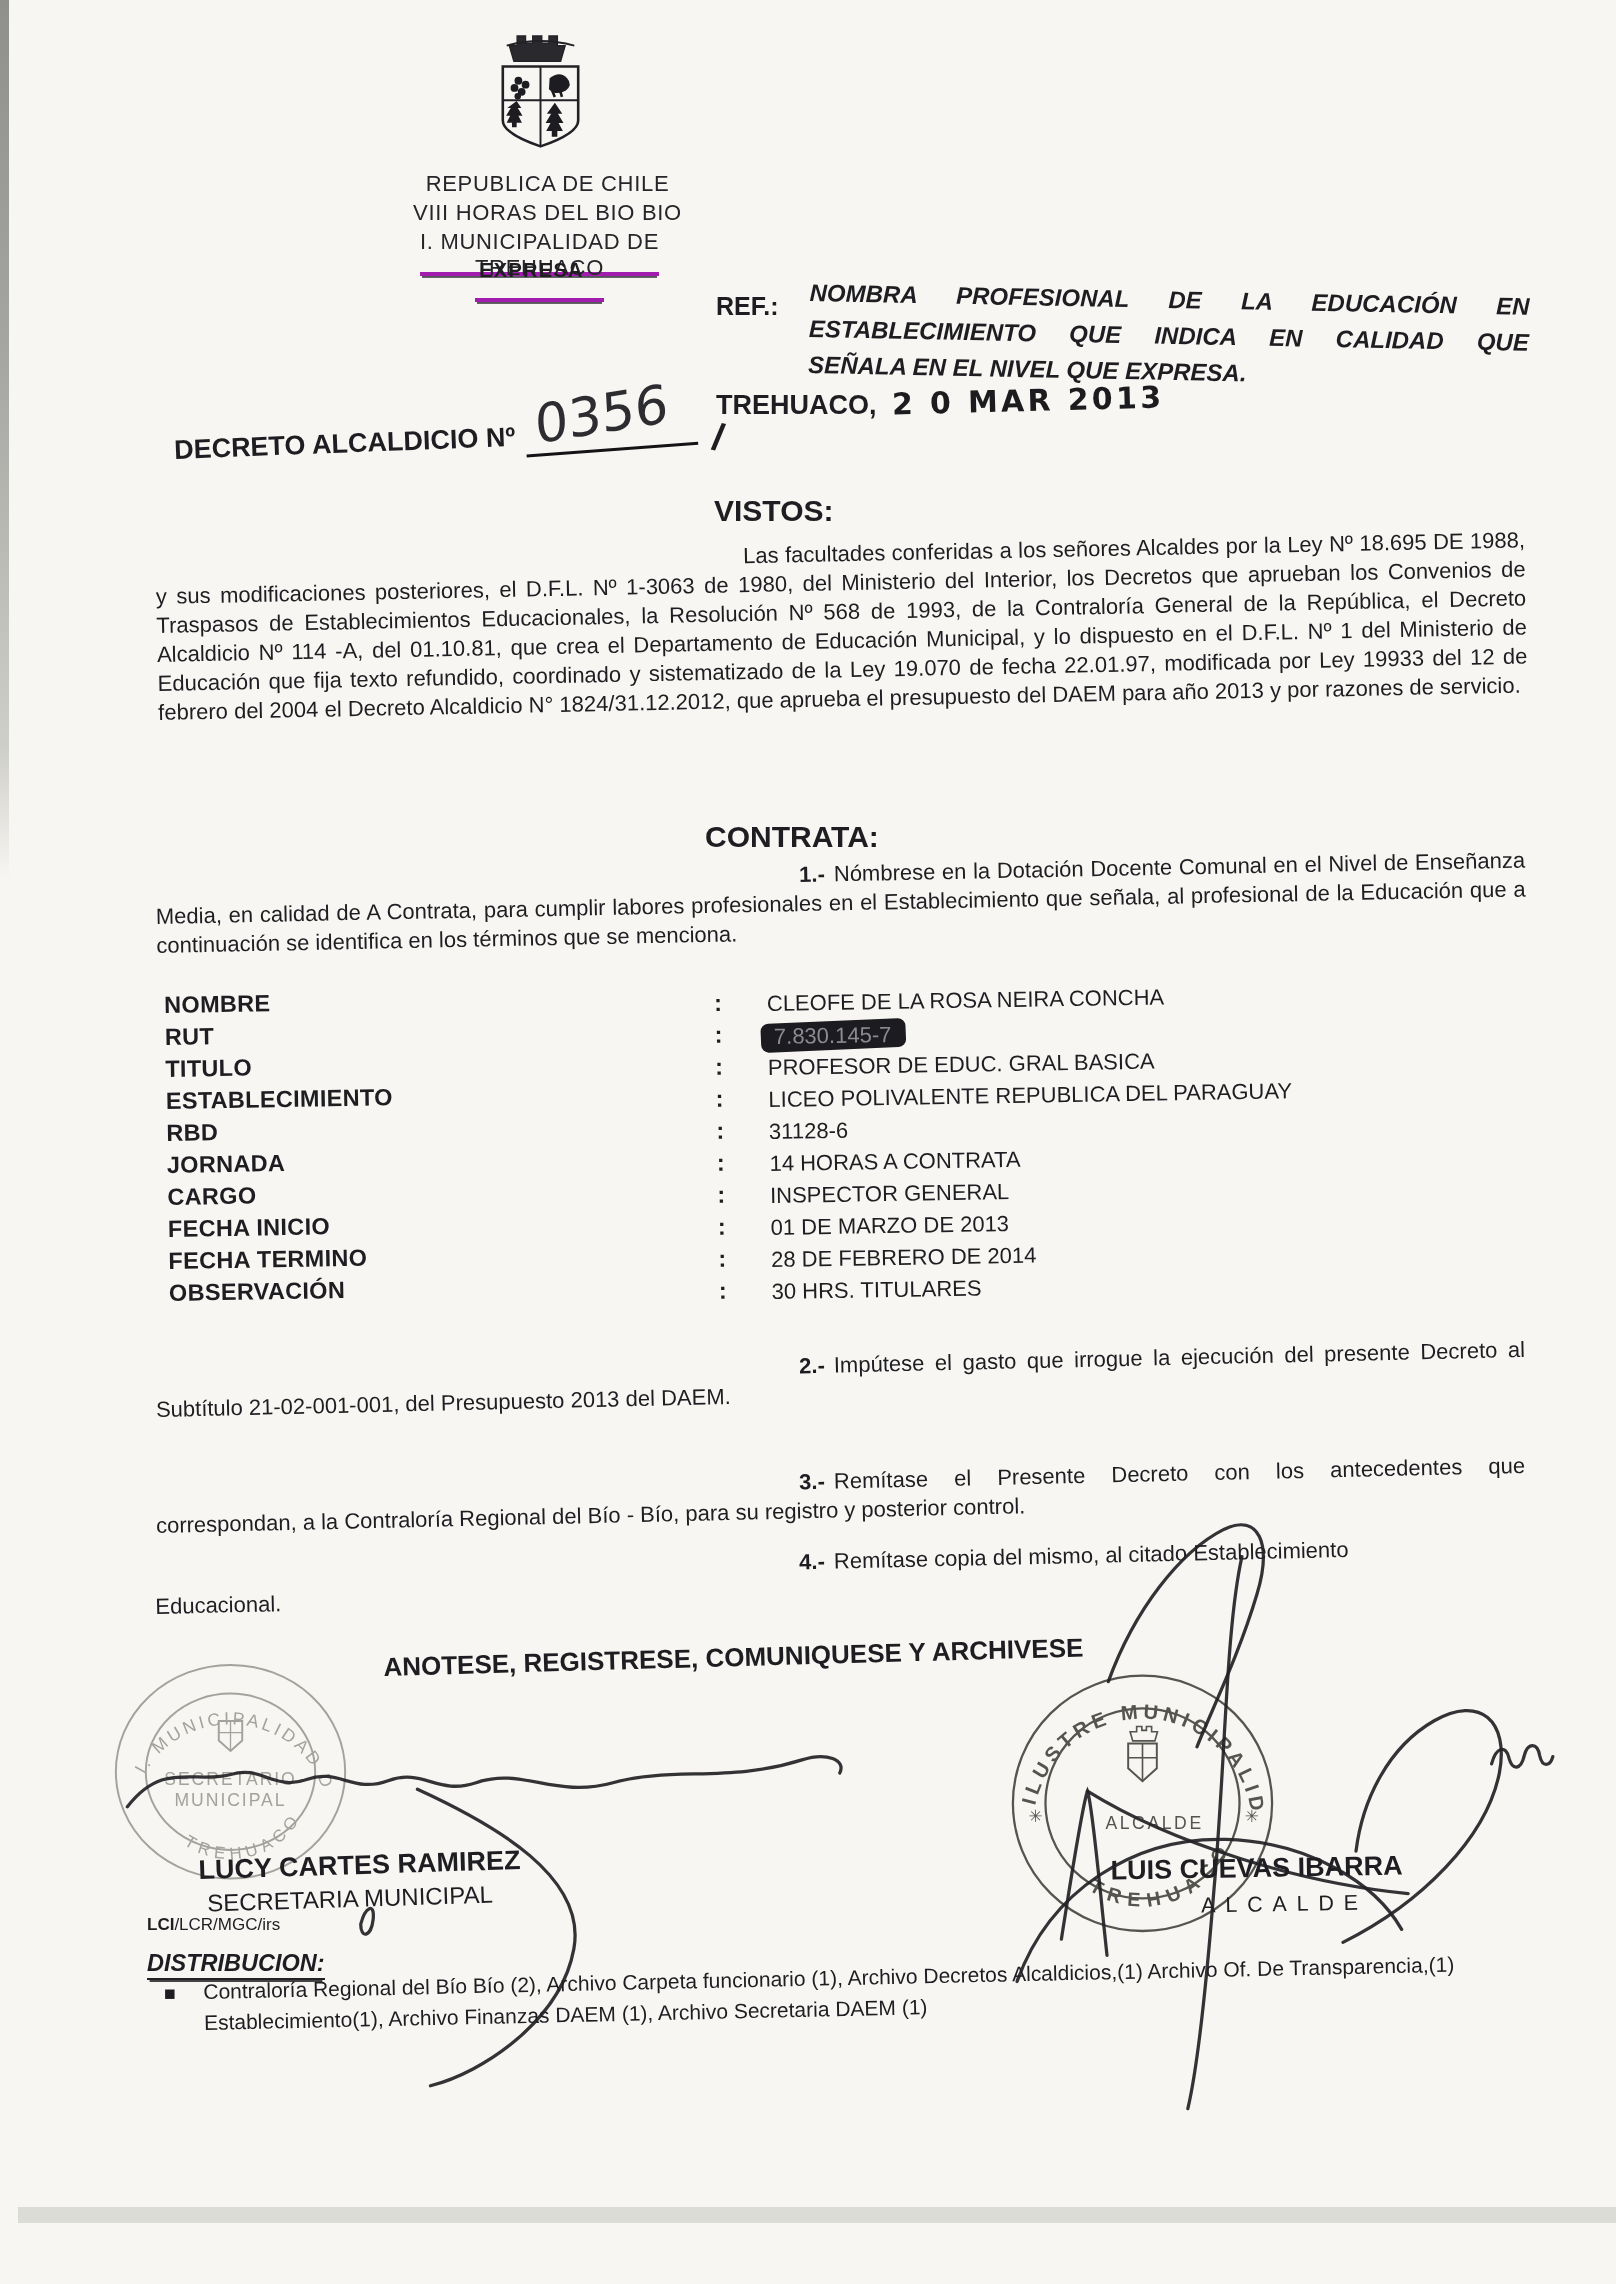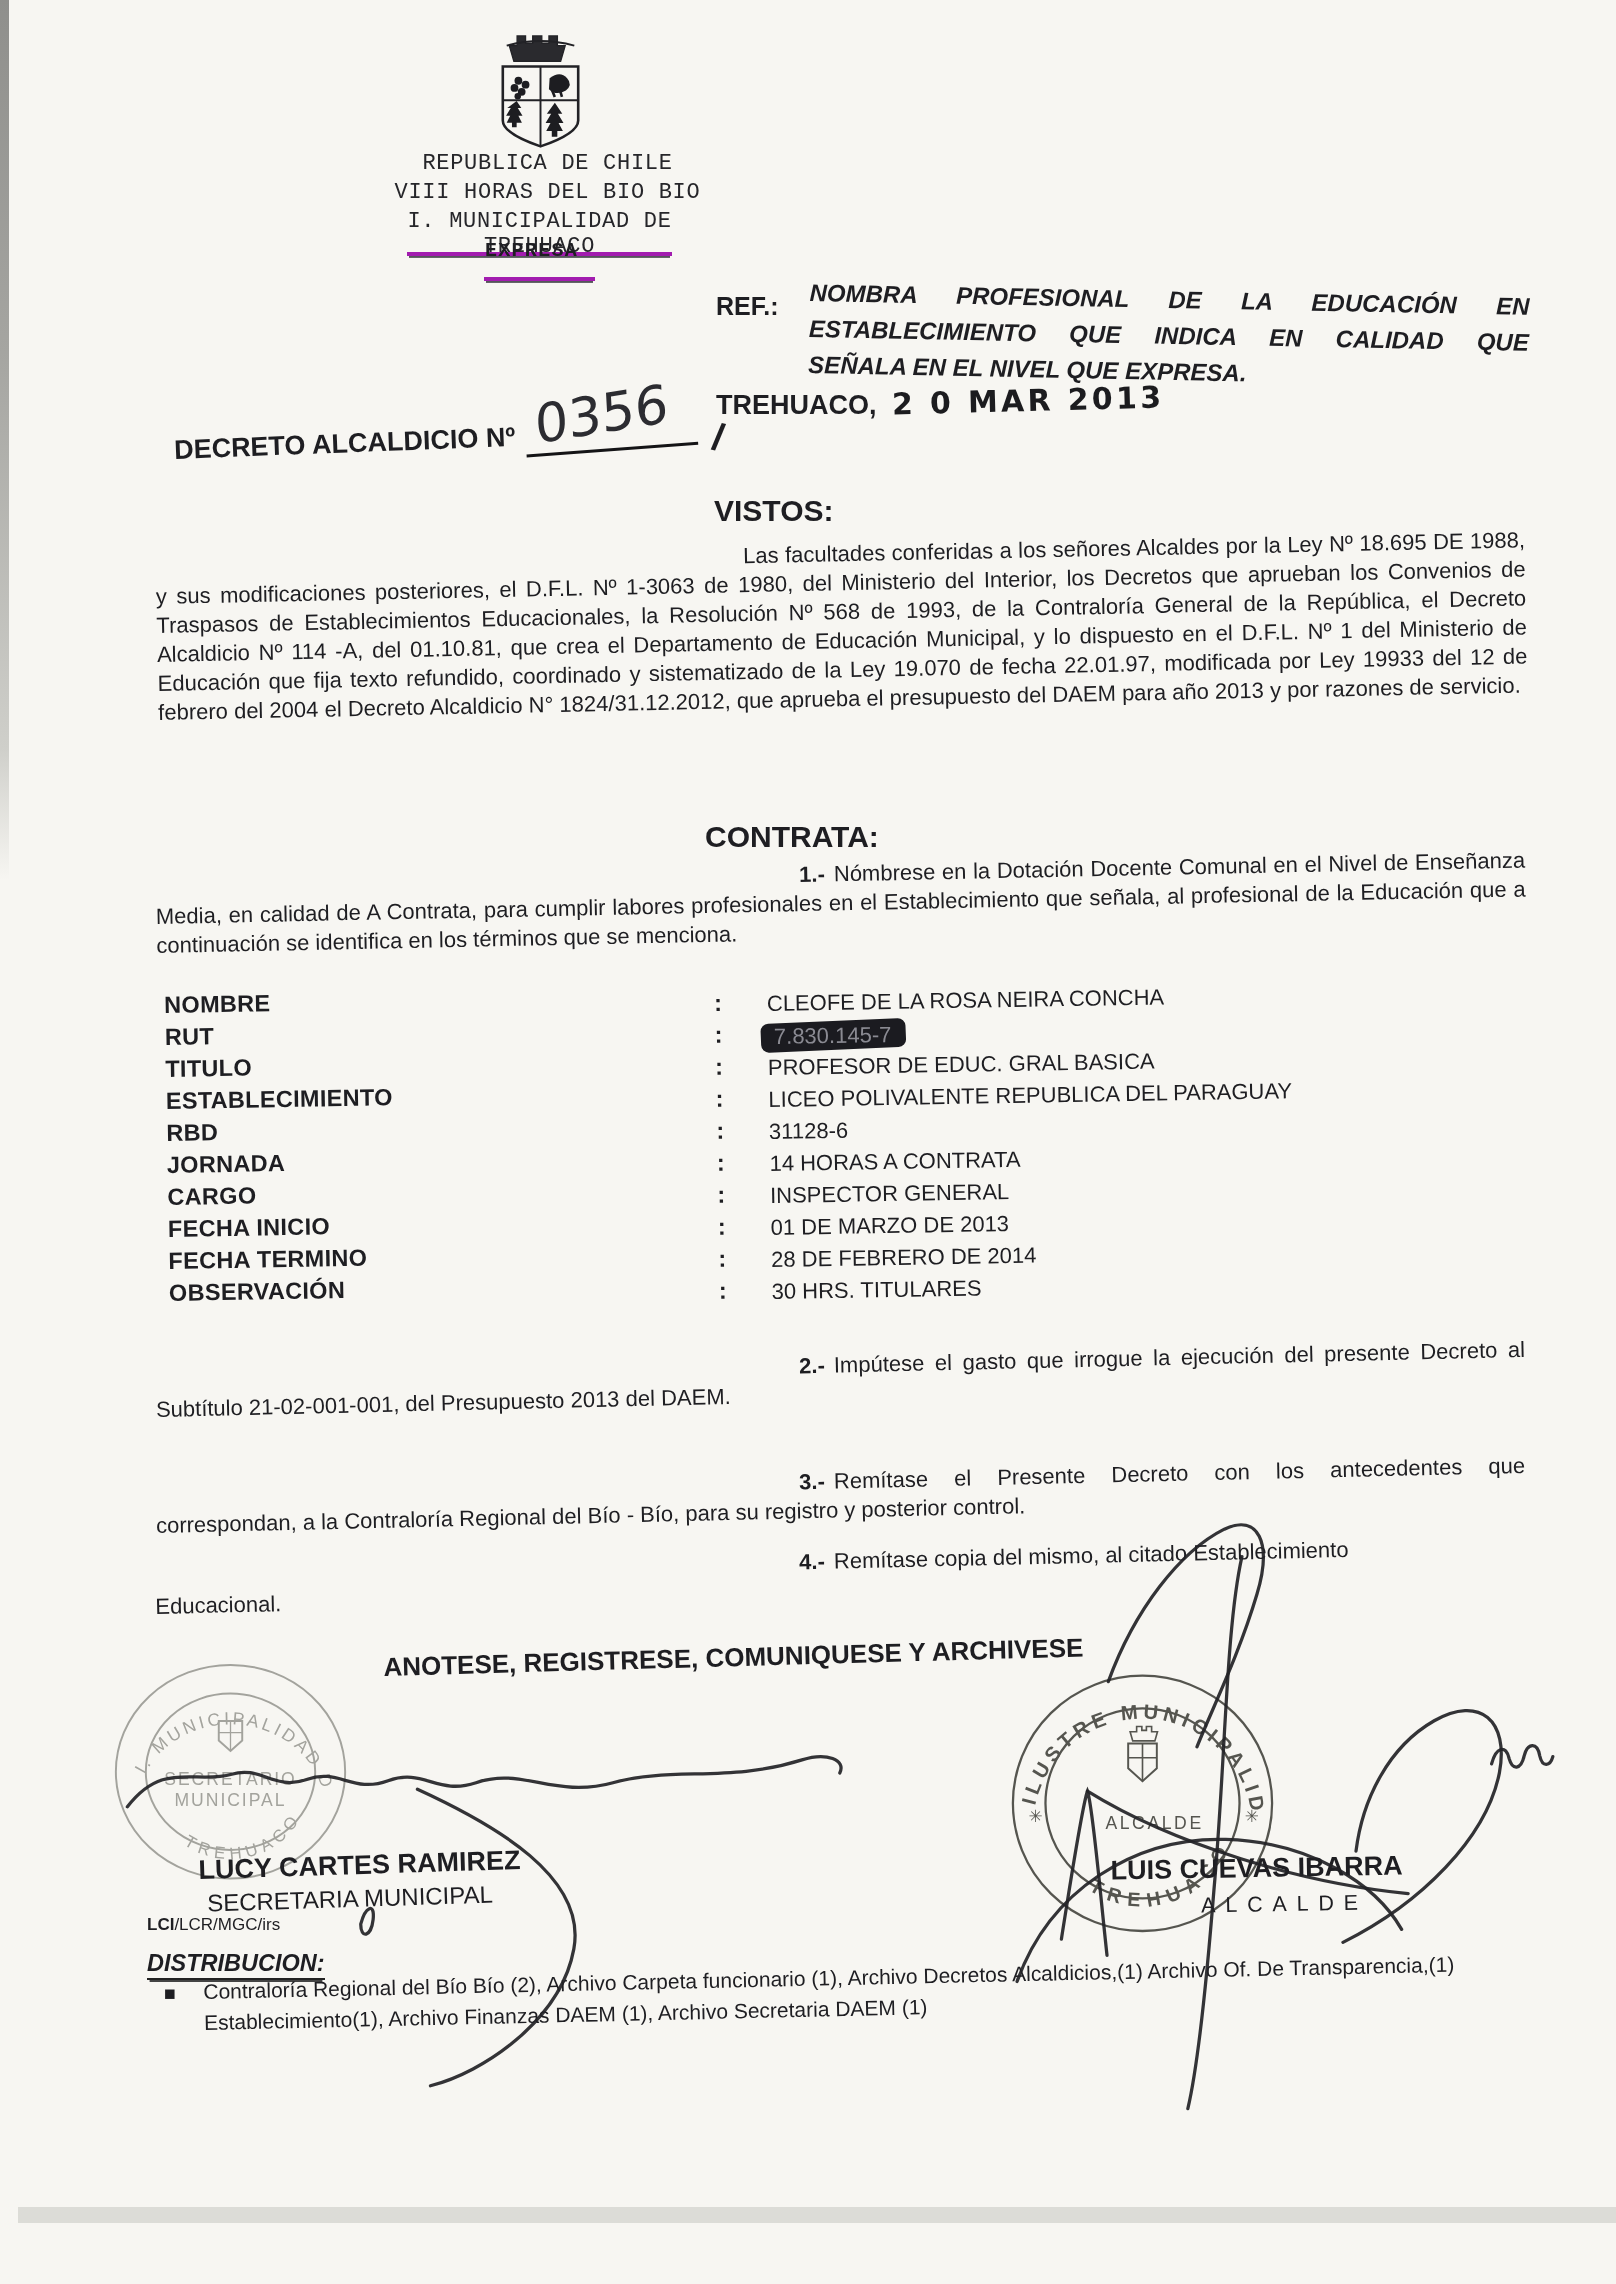--- a/index.html
+++ b/index.html
@@ -1,19 +1,19 @@
 <!DOCTYPE html>
 <html style="font-size:10.4px"><head>
 <meta charset="utf-8">
 <style>
   html,body{margin:0;padding:0;background:#e8e7e3;}
   #page{position:relative;width:1617px;height:2284px;background:#f7f6f2;overflow:hidden;
         font-family:"Liberation Sans",sans-serif;color:#1e1e22;}
   .abs{position:absolute;}
-  .serif{font-family:Liberation Mono, monospace;}
+  .serif{font-family:Liberation Sans, sans-serif;margin-top:20px;}
   .b{font-weight:bold;}
   .ctr{text-align:center;}
   
   .edge-strip{left:0;top:0;width:9px;height:880px;
     background:linear-gradient(180deg,#8f8f8c 0%,#a5a5a1 40%,#cfcfca 85%,#f7f6f2 100%);}
   .bottom-band{left:18px;top:2207px;width:1598px;height:15.6px;background:#c6c6c1;opacity:.55;}
   
   .hline{font-size:22px;letter-spacing:0.7px;color:#26262a;}
   .muni-underline{border-bottom:4px solid #a21caf;padding-bottom:18px;box-shadow:0 3.9px 0 -2px #55555a;}
   .office{font-size:20px;font-weight:bold;letter-spacing:1.3px;}

